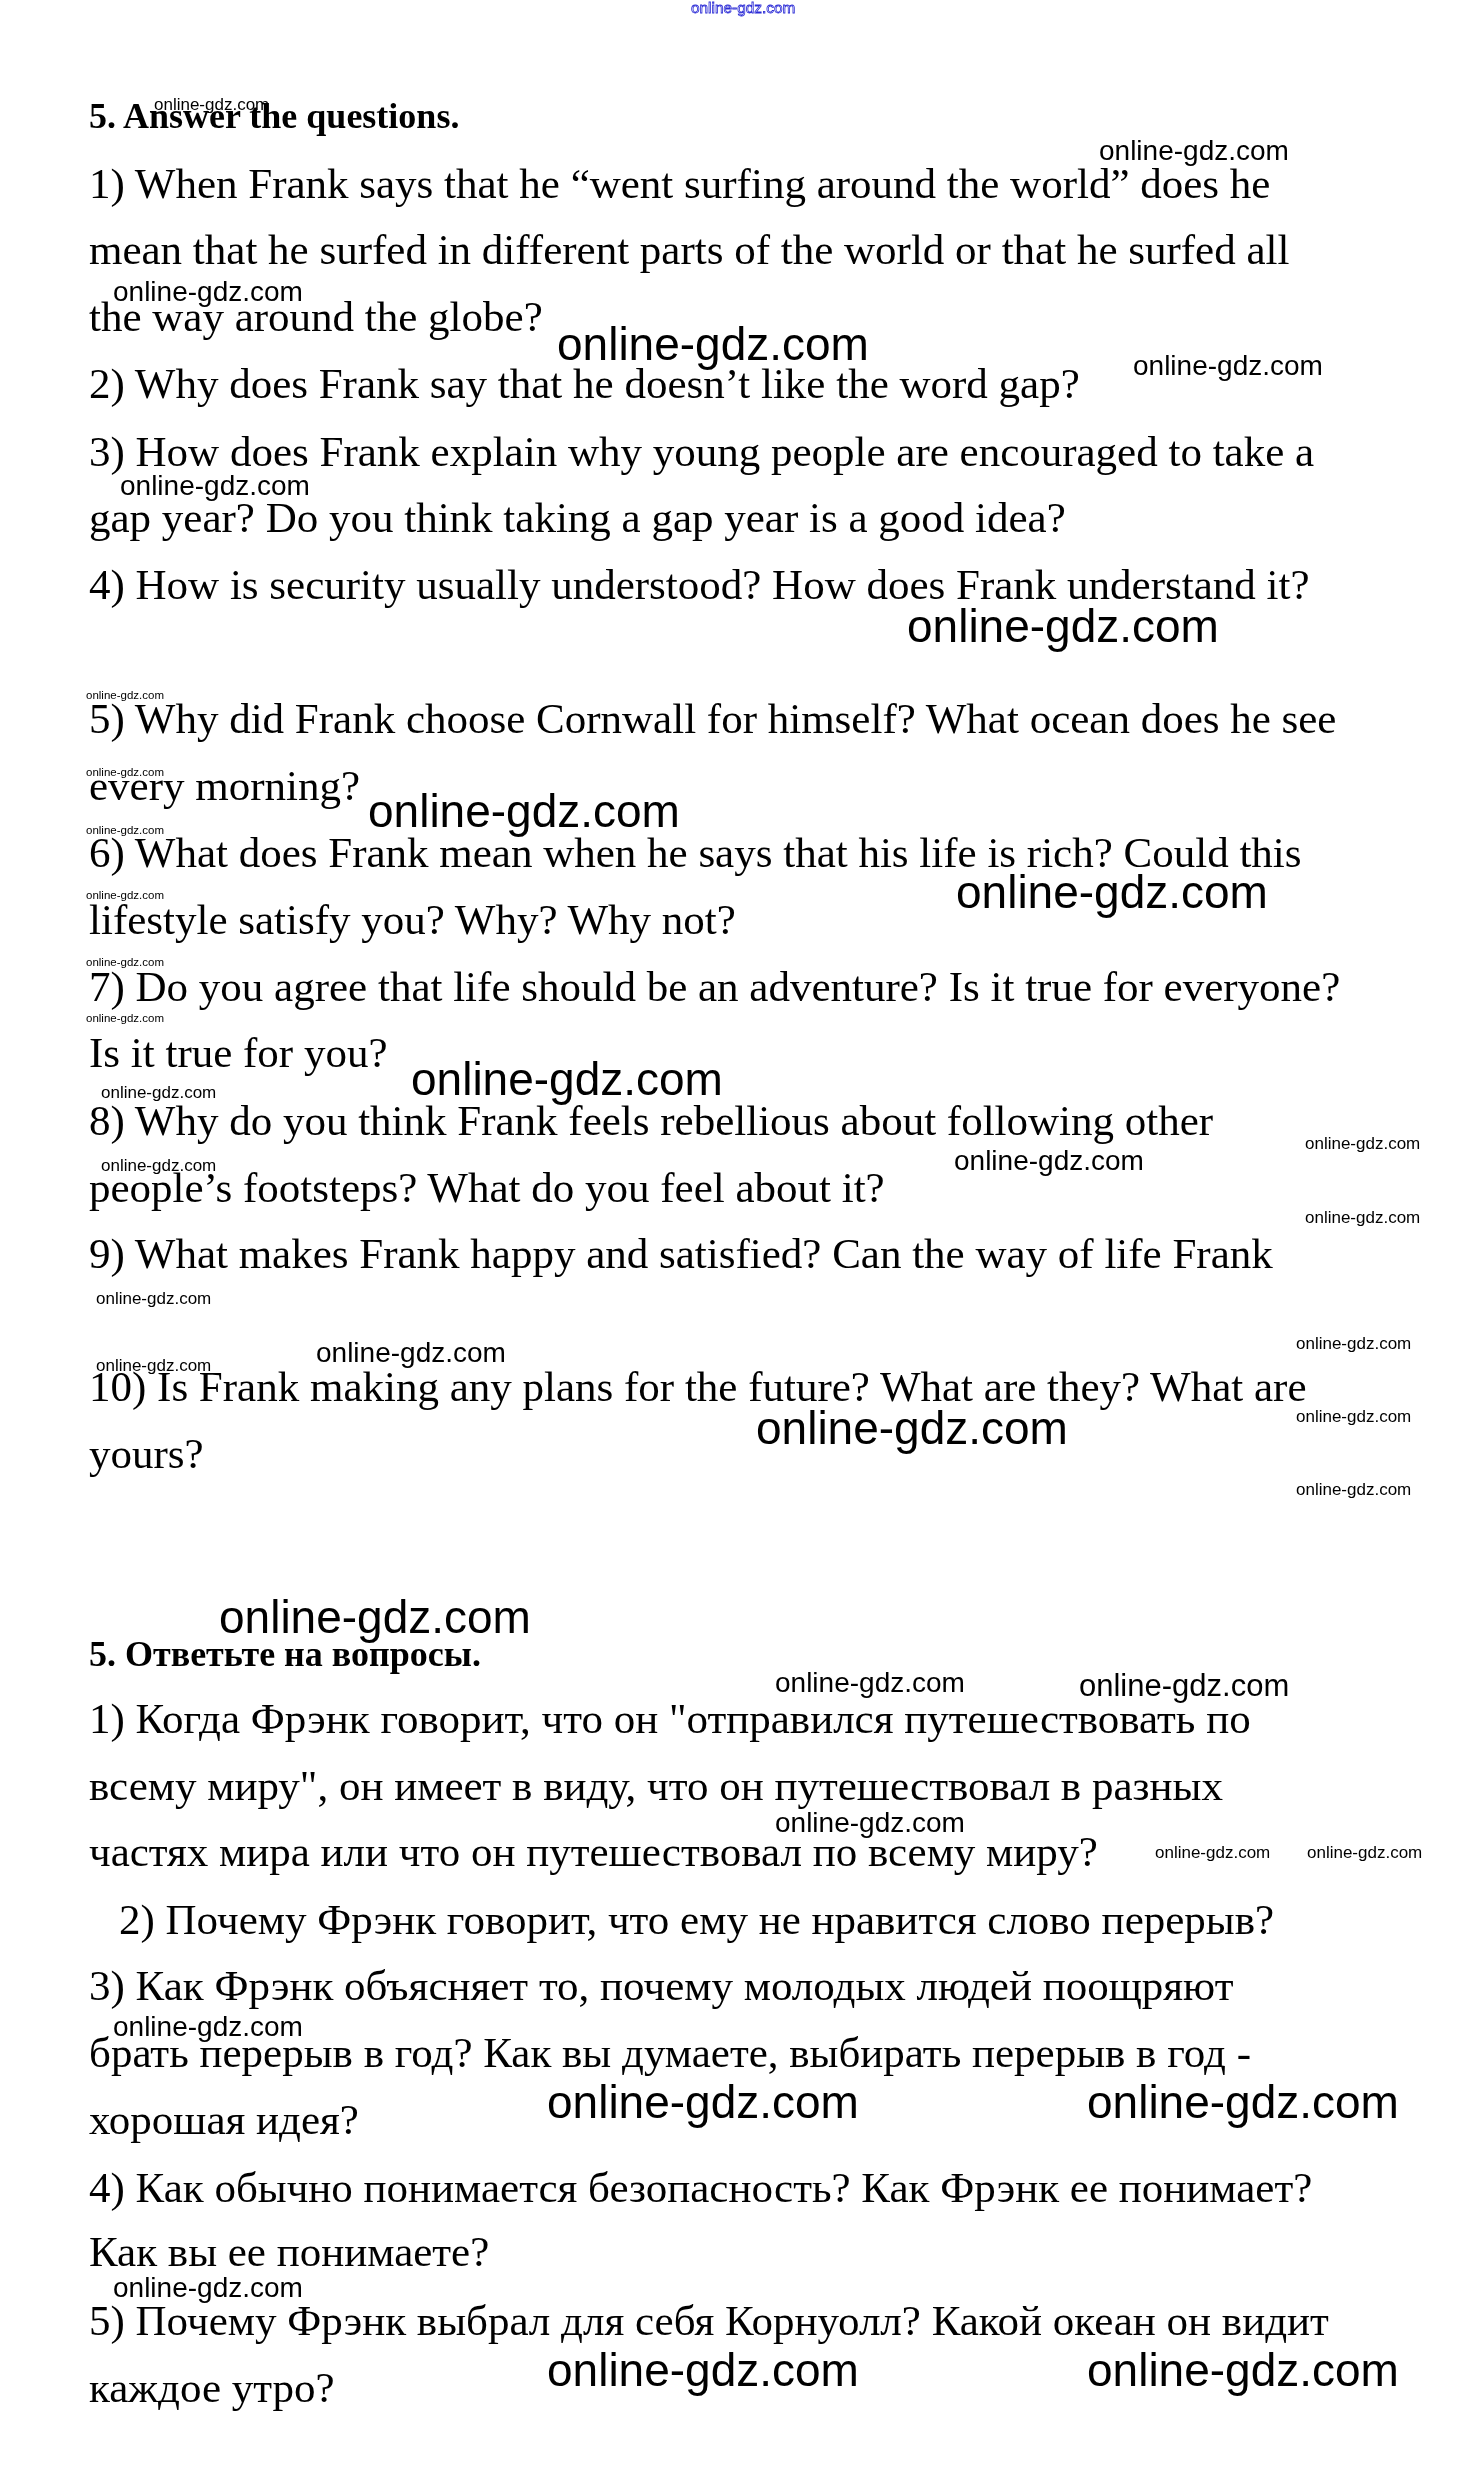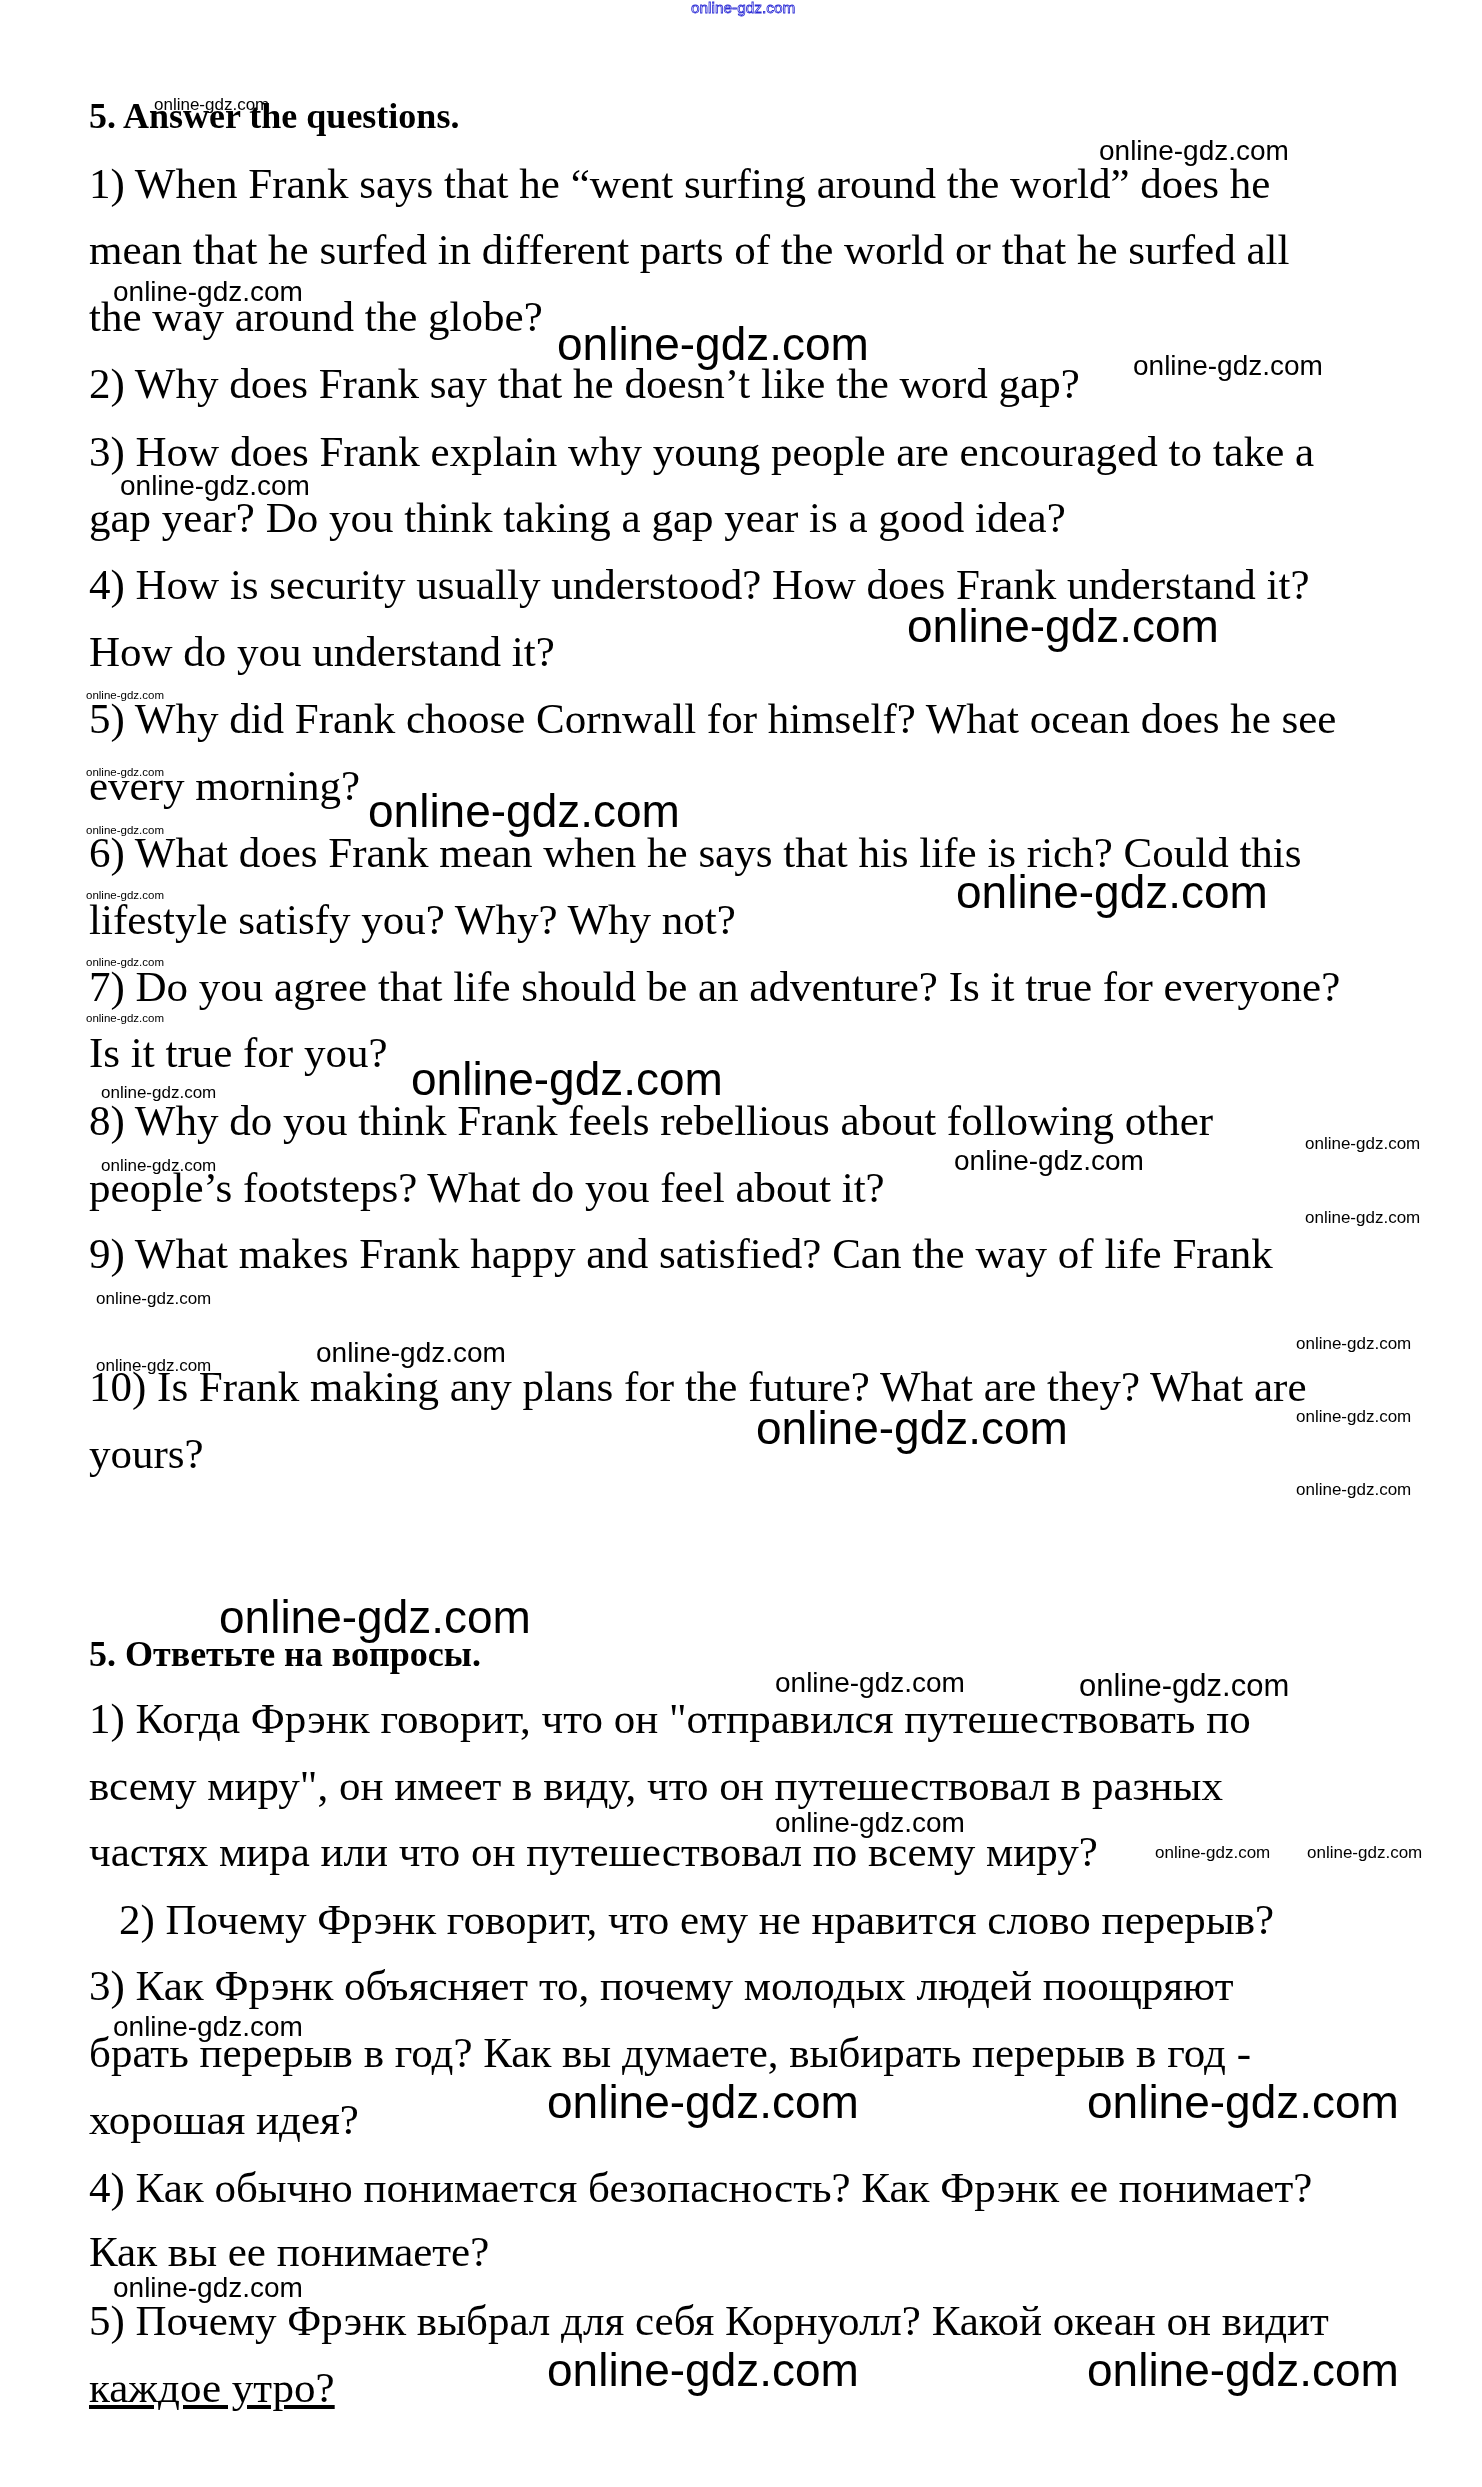--- a/index.html
+++ b/index.html
@@ -32,21 +32,20 @@
   <div class="wm top" style="left:691px; top:7.7px;">online-gdz.com</div>
 
   <div class="line title" style="top:89px;">5. Answer the questions.</div>
   <div class="line" style="top:157px;">1) When Frank says that he “went surfing around the world” does he</div>
   <div class="line" style="top:223px;">mean that he surfed in different parts of the world or that he surfed all</div>
   <div class="line" style="top:290px;">the way around the globe?</div>
   <div class="line" style="top:357px;">2) Why does Frank say that he doesn’t like the word gap?</div>
   <div class="line" style="top:425px;">3) How does Frank explain why young people are encouraged to take a</div>
   <div class="line" style="top:491px;">gap year? Do you think taking a gap year is a good idea?</div>
   <div class="line" style="top:558px;">4) How is security usually understood? How does Frank understand it?</div>
-  <div class="line" style="top:625px;">How do you understand it?</div>
   <div class="line" style="top:692px;">5) Why did Frank choose Cornwall for himself? What ocean does he see</div>
   <div class="line" style="top:759px;">every morning?</div>
   <div class="line" style="top:826px;">6) What does Frank mean when he says that his life is rich? Could this</div>
   <div class="line" style="top:893px;">lifestyle satisfy you? Why? Why not?</div>
   <div class="line" style="top:960px;">7) Do you agree that life should be an adventure? Is it true for everyone?</div>
   <div class="line" style="top:1026px;">Is it true for you?</div>
   <div class="line" style="top:1094px;">8) Why do you think Frank feels rebellious about following other</div>
   <div class="line" style="top:1161px;">people’s footsteps? What do you feel about it?</div>
   <div class="line" style="top:1227px;">9) What makes Frank happy and satisfied? Can the way of life Frank</div>
   <div class="line" style="top:1360px;">10) Is Frank making any plans for the future? What are they? What are</div>
@@ -56,21 +55,21 @@
   <div class="line" style="top:1692px;">1) Когда Фрэнк говорит, что он "отправился путешествовать по</div>
   <div class="line" style="top:1759px;">всему миру", он имеет в виду, что он путешествовал в разных</div>
   <div class="line" style="top:1825px;">частях мира или что он путешествовал по всему миру?</div>
   <div class="line" style="top:1893px;margin-left:30px;">2) Почему Фрэнк говорит, что ему не нравится слово перерыв?</div>
   <div class="line" style="top:1959px;">3) Как Фрэнк объясняет то, почему молодых людей поощряют</div>
   <div class="line" style="top:2026px;">брать перерыв в год? Как вы думаете, выбирать перерыв в год -</div>
   <div class="line" style="top:2093px;">хорошая идея?</div>
   <div class="line" style="top:2161px;">4) Как обычно понимается безопасность? Как Фрэнк ее понимает?</div>
   <div class="line" style="top:2225px;">Как вы ее понимаете?</div>
   <div class="line" style="top:2294px;">5) Почему Фрэнк выбрал для себя Корнуолл? Какой океан он видит</div>
-  <div class="line" style="top:2361px;text-decoration:underline;">каждое утро?</div>
+  <div class="line" style="top:2361px;">каждое утро?</div>
 
   <div class="wm small" style="left:154px;  top:104px;">online-gdz.com</div>
   <div class="wm medium" style="left:1099px; top:151px;">online-gdz.com</div>
   <div class="wm medium" style="left:113px;  top:292px;">online-gdz.com</div>
   <div class="wm large" style="left:557px;  top:344px;">online-gdz.com</div>
   <div class="wm medium" style="left:1133px; top:366px;">online-gdz.com</div>
   <div class="wm medium" style="left:120px;  top:486px;">online-gdz.com</div>
   <div class="wm large" style="left:907px; top:626px;">online-gdz.com</div>
   <div class="wm tiny" style="left:86px;  top:696px;">online-gdz.com</div>
   <div class="wm tiny" style="left:86px;  top:773px;">online-gdz.com</div>

